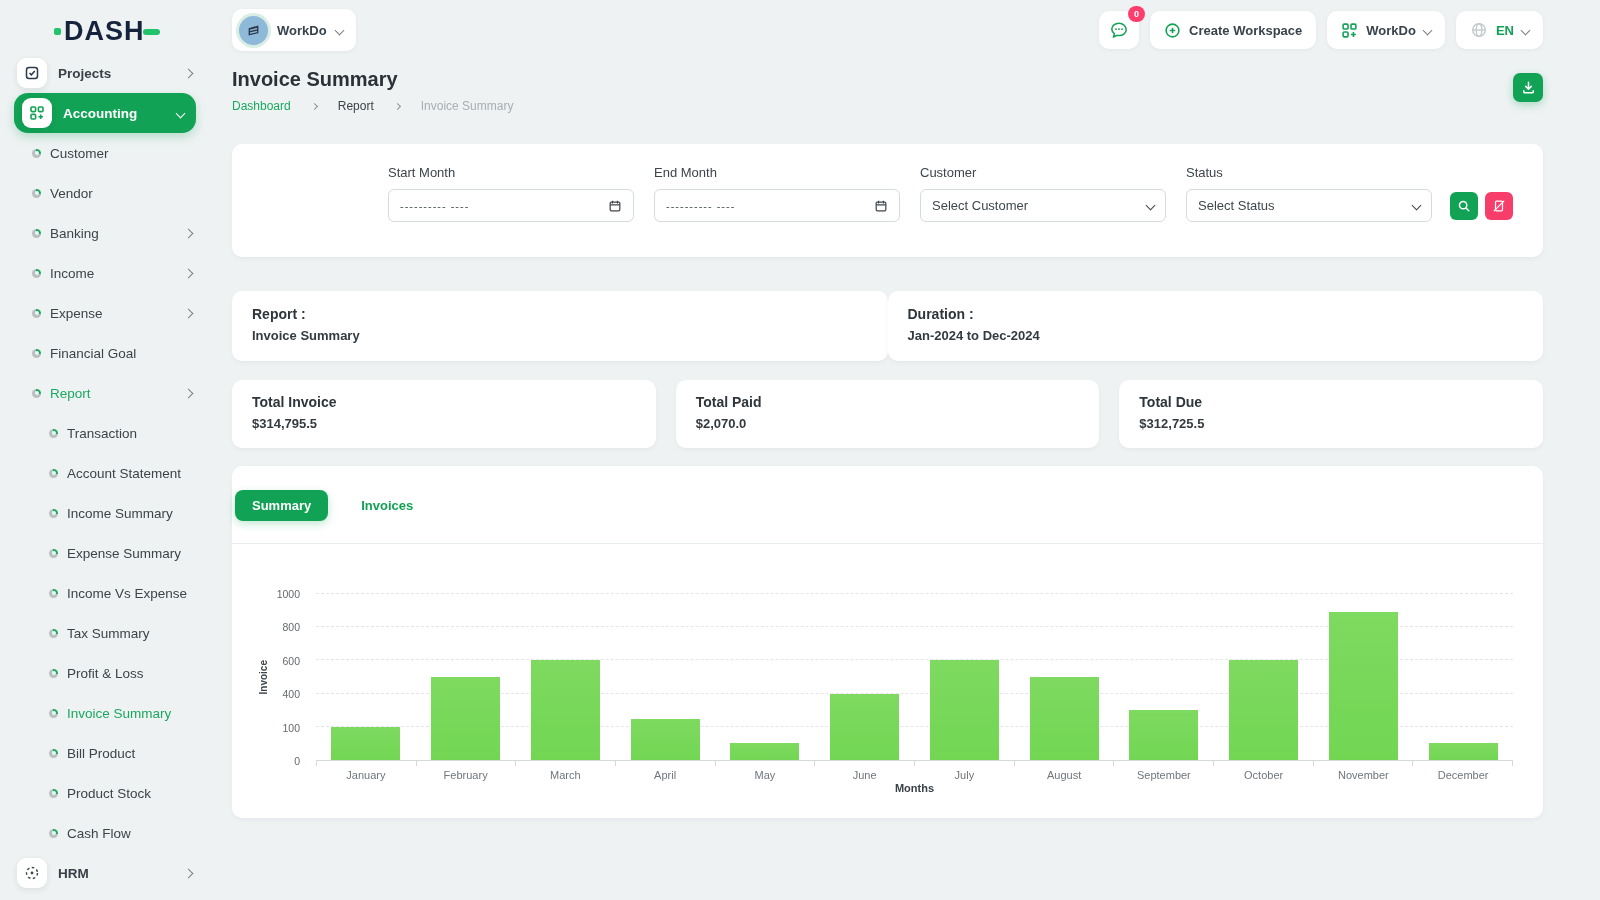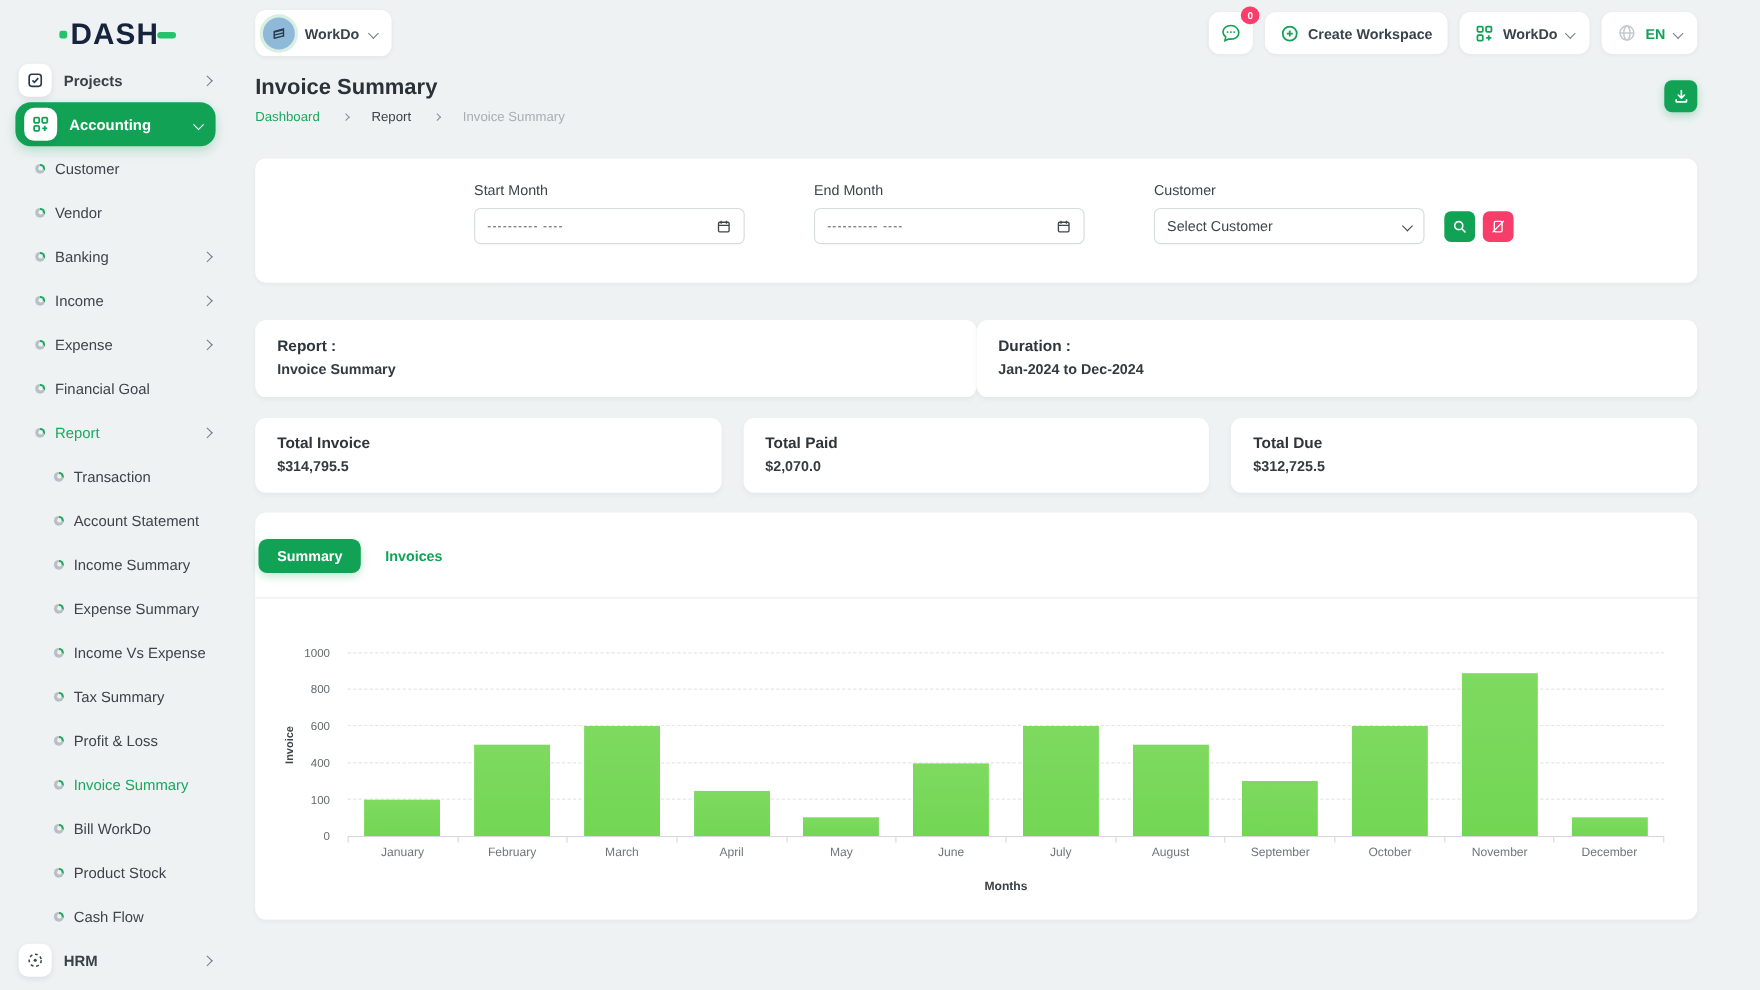--- a/index.html
+++ b/index.html
@@ -48,57 +48,57 @@
   .crumbs { margin-top:8px; font-size:12px; display:flex; align-items:center; gap:21px; font-weight:500; }
   .crumb-link { color:#1ba85f; cursor:pointer; }
   .crumb-mid { color:#3c4247; cursor:pointer; }
   .crumb-cur { color:#a8aeb3; }
   .crumb-sep { width:5px; height:5px; border-right:1.6px solid #8d9499; border-bottom:1.6px solid #8d9499; transform:rotate(-45deg); }
   .dl-btn { width:30px; height:29px; background:#11a255; border:none; border-radius:7px; display:flex; align-items:center; justify-content:center; cursor:pointer; margin-top:5px; box-shadow:0 3px 8px rgba(17,162,85,.3); }
   
   .card { background:#fff; border-radius:10px; box-shadow:0 2px 5px rgba(25,35,45,.04); }
   .filter-card { margin-top:31px; padding:21px 20px 35px; display:flex; align-items:flex-end; }
   .filter-fields { display:flex; gap:20px; margin-left:136px; }
-  .field { width:246px;margin-left:43px; }
+  .field { width:246px; }
   .field-label { font-size:13px; color:#3d444b; font-weight:500; display:block; margin-bottom:9px; }
   .input { height:33px; border:1px solid #d6dbde; border-radius:6px; display:flex; align-items:center; justify-content:space-between; padding:0 11px; font-size:13px; color:#3f474d; background:#fff; cursor:pointer; }
   .date-placeholder { color:#4c535a; font-size:11px; letter-spacing:1px; }
   .select-value { font-weight:500; }
   .filter-actions { display:flex; gap:7px; margin-left:18px; margin-bottom:2px; }
   .sq-btn { width:28px; height:28px; border:none; border-radius:6px; display:flex; align-items:center; justify-content:center; cursor:pointer; }
   .sq-btn.search { background:#11a255; }
   .sq-btn.clear { background:#f73e6b; }
   .info-row { display:flex; gap:0; margin-top:34px; }
   .info-card { flex:1; padding:15px 20px 18px; }
   .info-label { font-size:14px; font-weight:700; color:#2e353b; }
   .info-value { font-size:13px; font-weight:700; color:#333a40; margin-top:6px; }
   .totals-row { display:flex; gap:20px; margin-top:19px; }
   .total-card { flex:1; padding:14px 20px 17px; }
   
   .chart-card { margin-top:18px; padding:24px 0 24px; }
-  .tabs { display:flex; gap:5px; padding:0 3px; }
+  .tabs { display:flex; gap:16px; padding:0 3px; }
   .tab { font-size:13px; font-weight:700; padding:8px 17px; border-radius:8px; color:#11a255; cursor:pointer; border:none; background:transparent; font-family:inherit; }
   .tab.active { background:#11a255; color:#fff; box-shadow:0 3px 8px rgba(17,162,85,.25); }
   .tab-divider { height:1px; background:#e9eced; margin-top:22px; }
   .chart { display:flex; margin:50px 30px 0 26px; }
   .y-title-wrap { display:flex; align-items:center; height:167px; }
   .y-title { writing-mode:vertical-rl; transform:rotate(180deg); font-size:10px; font-weight:700; color:#3e454b; }
   .y-col { position:relative; width:38px; height:167px; margin-right:9px; flex:none; }
   .ytick { position:absolute; right:7px; font-size:10.5px; color:#63696e; }
   .plot-col { flex:1; }
   .plot { position:relative; height:167px; border-bottom:1px solid #d5d9db; }
   .gridline { position:absolute; left:0; right:0; border-top:1px dashed #e3e6e8; }
   .bars { position:absolute; inset:0; display:flex; align-items:flex-end; }
   .bar-cell { flex:1; display:flex; justify-content:center; align-items:flex-end; height:100%; }
   .bar { width:69%; background:linear-gradient(180deg,#7eda60,#72d653); }
   .ticks { display:flex; justify-content:space-between; height:5px; }
   .ticks span { width:1px; background:#d5d9db; }
   .x-labels { display:flex; margin-top:3px; }
   .xlab { flex:1; text-align:center; font-size:11px; color:#6f767c; }
-  .x-title { text-align:center; font-size:11px; font-weight:700; color:#3a4147; margin-top:19px; }
+  .x-title { text-align:center; font-size:11px; font-weight:700; color:#3a4147; margin-top:1px; }
 </style>
 </head>
 <body>
 
 <aside class="sidebar">
   <div class="logo">
     <span class="logo-dot"></span>
       <span>DASH</span>
       <span class="logo-dash"></span>
   </div>
@@ -188,21 +188,21 @@
       <div class="sb-item lvl2">
         <span class="dot"></span>
         <span>Profit &amp; Loss</span>
       </div>
       <div class="sb-item lvl2 hl">
         <span class="dot"></span>
         <span>Invoice Summary</span>
       </div>
       <div class="sb-item lvl2">
         <span class="dot"></span>
-        <span>Bill WorkDo</span>
+        <span>Bill Product</span>
       </div>
       <div class="sb-item lvl2">
         <span class="dot"></span>
         <span>Product Stock</span>
       </div>
       <div class="sb-item lvl2">
         <span class="dot"></span>
         <span>Cash Flow</span>
       </div>
       <div class="sb-item lvl0">
@@ -322,20 +322,27 @@
                 <rect x="2.5" y="3.5" width="11" height="10" rx="1.2"></rect>
                 <path d="M5.2 2v3M10.8 2v3M2.5 6.8h11"></path>
               </g>
             </svg>
         </div>
       </div>
       <div class="field">
         <span class="field-label">Customer</span>
         <div class="input">
           <span class="select-value">Select Customer</span>
+          <span class="chev down" style="border-color:#3f474d"></span>
+        </div>
+      </div>
+      <div class="field">
+        <span class="field-label">Status</span>
+        <div class="input">
+          <span class="select-value">Select Status</span>
           <span class="chev down" style="border-color:#3f474d"></span>
         </div>
       </div>
     </div>
     <div class="filter-actions">
       <button class="sq-btn search">
         <svg width="14" height="14" viewBox="0 0 16 16">
             <g fill="none" stroke="#fff" stroke-width="1.7" stroke-linecap="round">
               <circle cx="7" cy="7" r="4.2"></circle>
               <path d="M10.2 10.2L13.5 13.5"></path>

